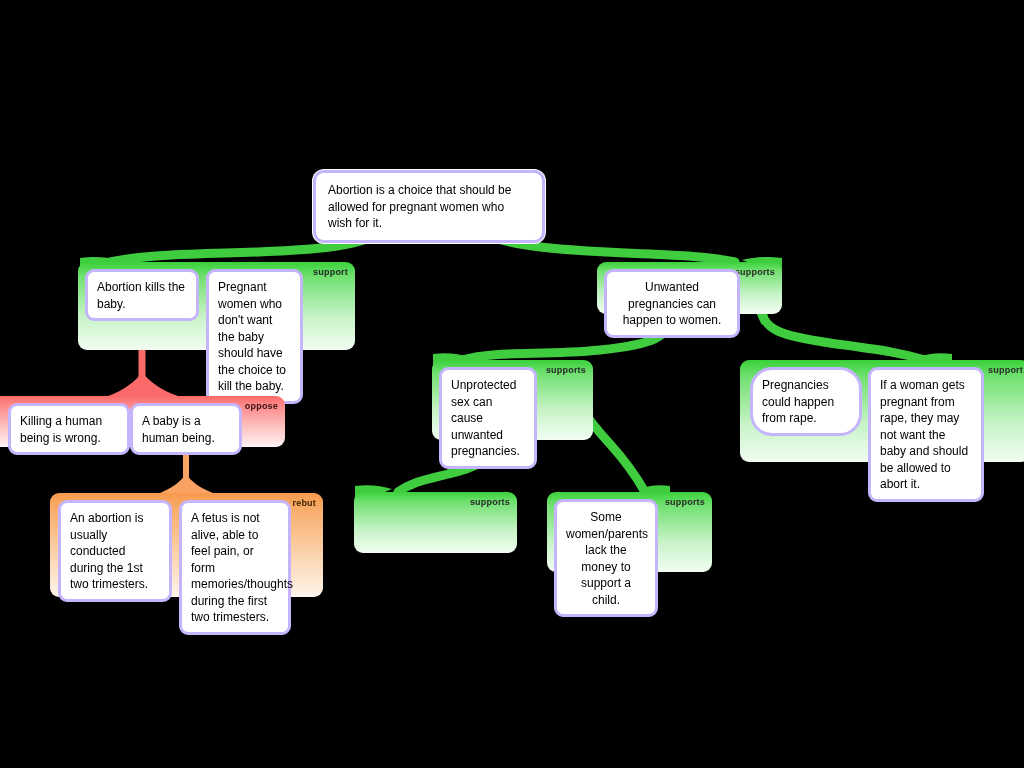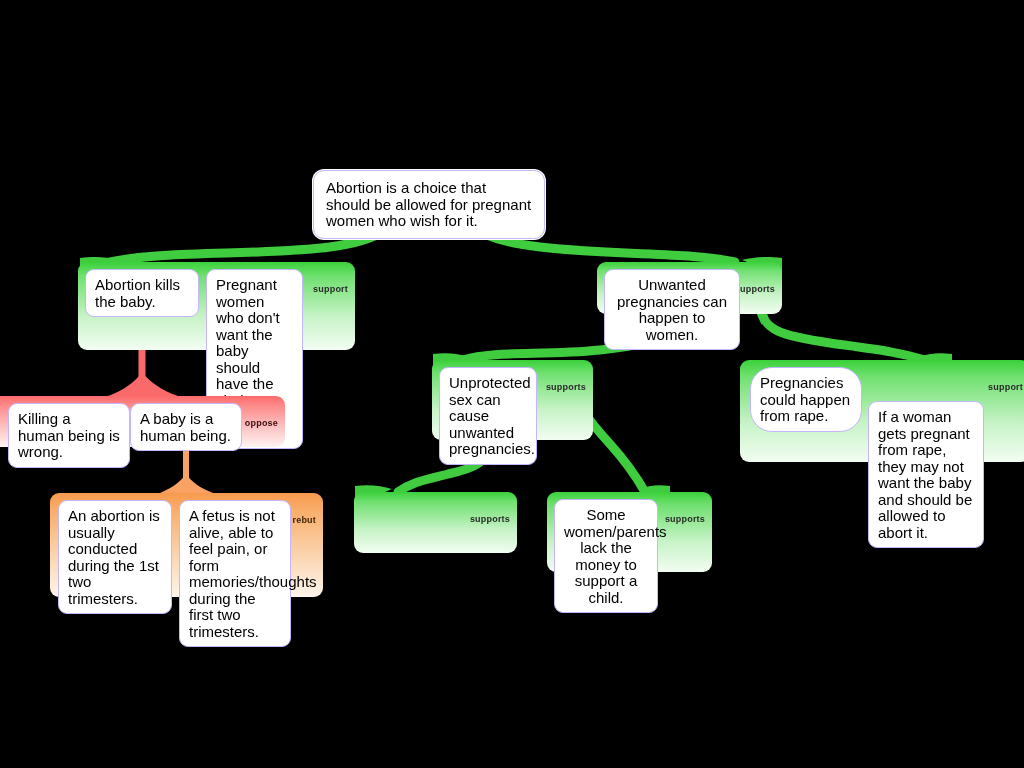--- a/index.html
+++ b/index.html
@@ -30,41 +30,41 @@
     box-sizing: border-box;
     border-radius: 9px;
   }
   .group.support  { background: linear-gradient(to bottom, #3ad13a 0%, #6fe06f 16%, #c7f3c7 62%, #f2fdf2 100%); }
   .group.supports { background: linear-gradient(to bottom, #3ad13a 0%, #6fe06f 16%, #c7f3c7 62%, #f2fdf2 100%); }
   .group.oppose   { background: linear-gradient(to bottom, #fb6a6a 0%, #fd8686 16%, #fdc3c3 62%, #fff3f3 100%); }
   .group.rebut    { background: linear-gradient(to bottom, #f79a4e 0%, #f9ad6b 16%, #fbd6b2 62%, #fef5ec 100%); }
 
   .group-label {
     position: absolute;
-    top: 22px;
+    top: 5px;
     right: 7px;
     font-size: 9px;
     font-weight: bold;
     color: #2a2a2a;
     letter-spacing: 0.2px;
     white-space: nowrap;
     text-align: right;
   }
   .group.oppose .group-label { color: #3a1010; }
   .group.rebut  .group-label { color: #402404; }
 
   
   .node {
     position: absolute;
     box-sizing: border-box;
     background: #ffffff;
-    border: 1px solid #c4b5fd;
+    border: 3px solid #c4b5fd;
     border-radius: 9px;
     padding: 7px 9px 6px 9px;
-    font-size: 15px;
+    font-size: 12px;
     line-height: 16.5px;
     color: #000000;
   }
   .node.root {
     border-radius: 11px;
     padding: 9px 12px 8px 12px;
     box-shadow: 0 0 0 1px #ffffff;
   }
 </style>
 </head>
@@ -173,21 +173,21 @@
   <div class="node" style="left:439px; top:367px; width:98px;">
     <span>Unprotected sex can cause unwanted pregnancies.</span>
   </div>
 
   <div class="group support" style="left:740px; top:360px; width:290px; height:102px;">
     <span class="group-label">support</span>
   </div>
   <div class="node" style="left:750px; top:367px; width:112px;border-radius:22px;">
     <span>Pregnancies could happen from rape.</span>
   </div>
-  <div class="node" style="left:868px; top:367px; width:116px;margin-top:34px;">
+  <div class="node" style="left:868px; top:367px; width:116px;">
     <span>If a woman gets pregnant from rape, they may not want the baby and should be allowed to abort it.</span>
   </div>
 
   <div class="group supports" style="left:354px; top:492px; width:163px; height:61px;">
     <span class="group-label">supports</span>
   </div>
 
   <div class="group supports" style="left:547px; top:492px; width:165px; height:80px;">
     <span class="group-label">supports</span>
   </div>

